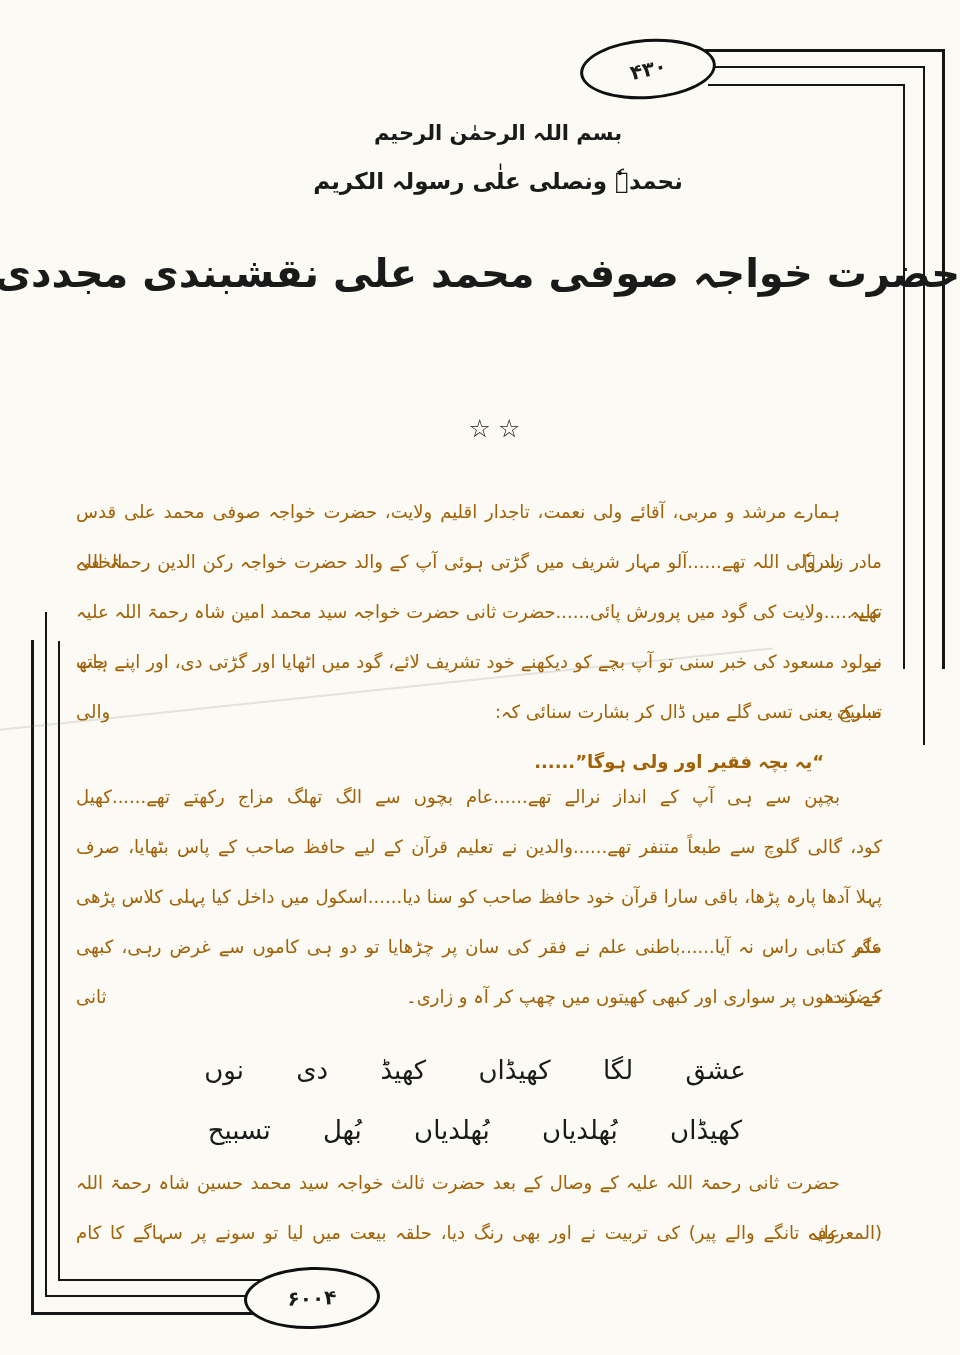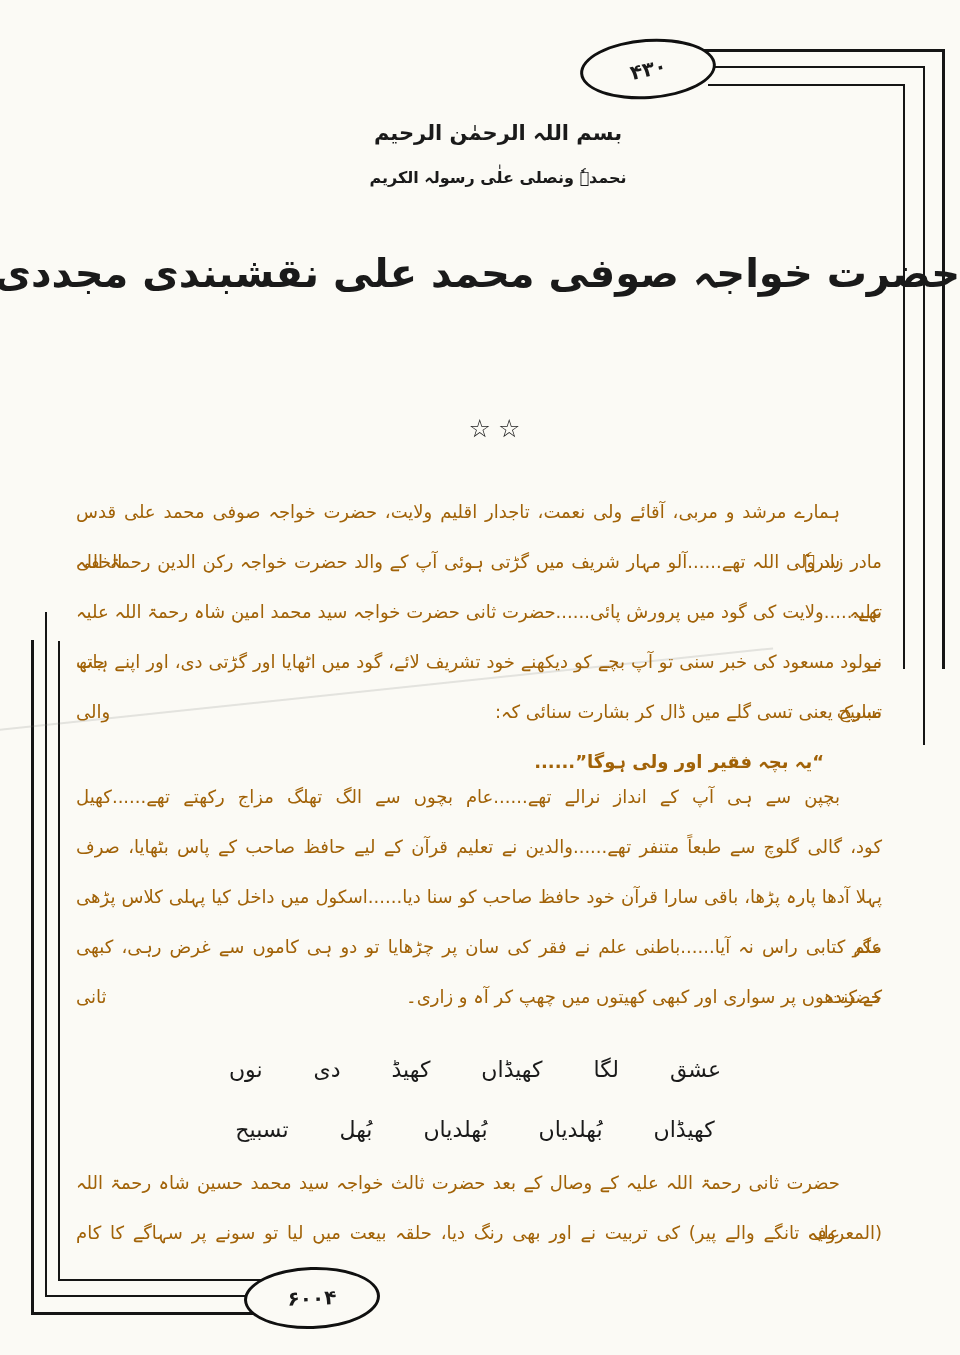--- a/index.html
+++ b/index.html
@@ -27,39 +27,39 @@
     position:absolute; z-index:3; border:3px solid #101010; border-radius:50%;
     background:#fbfaf5; display:flex; align-items:center; justify-content:center;
     font-size:20px; font-weight:bold;
   }
   #oval-top    { left:580px; top:39px;   width:130px; height:54px; transform:rotate(-4deg); }
   #oval-bottom { left:244px; top:1267px; width:130px; height:56px; transform:rotate(-2deg); }
   #oval-top .num { transform:rotate(-9deg); }
   
   .center-rtl { position:absolute; left:0; right:0; text-align:center; direction:rtl;margin-left:36px; }
   #bismillah1 { top:121px; font-size:21px; font-weight:bold; }
-  #bismillah2 { top:168px; font-size:16px; font-weight:bold; }
+  #bismillah2 { top:168px; font-size:23px; font-weight:bold; }
   #main-title { top:250px; font-size:40px; font-weight:bold; white-space:nowrap; }
   #stars      { top:414px; font-size:25px; letter-spacing:7px; color:#222; }
   
   .para { position:absolute; left:76px; right:78px; direction:rtl; }
   #para1 { top:487px; }
   #para2 { top:772px; }
   #para3 { top:1158px; }
   .line {
     height:50px; line-height:50px; font-size:18px; direction:rtl;
     overflow:visible; color:#a16207;
   }
   .j     { text-align:justify; text-align-last:justify; }
   .start { text-align:right; }
   .indent { padding-right:42px; }
   .quote  { padding-right:58px; text-align:right; font-weight:bold; }
   
   #poetry { position:absolute; top:1040px; left:190px; right:200px; direction:rtl; text-align:center; }
-  .poem-line { height:60px; line-height:60px; font-size:22px; word-spacing:44px; white-space:nowrap; }
+  .poem-line { height:60px; line-height:60px; font-size:26px; word-spacing:44px; white-space:nowrap; }
   
   #fold-shadow {
     position:absolute; left:-40px; top:690px; width:820px; height:90px;
     border-top:2px solid rgba(120,120,120,0.18);
     transform:rotate(-6deg); pointer-events:none;
   }
 </style>
 </head>
 <body>
 

